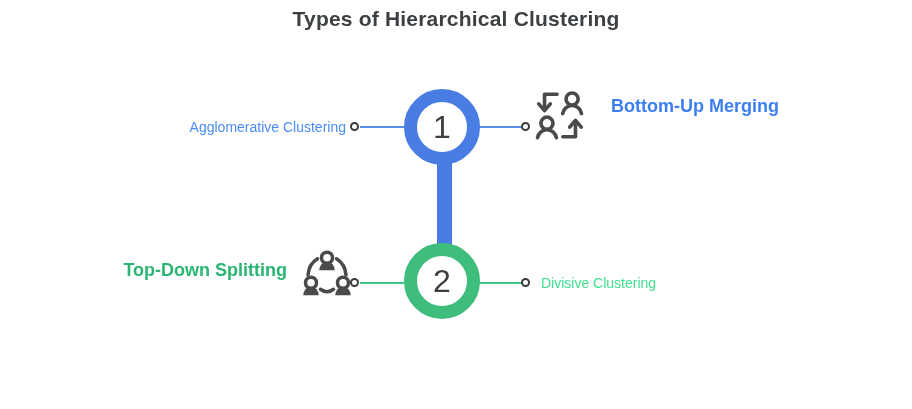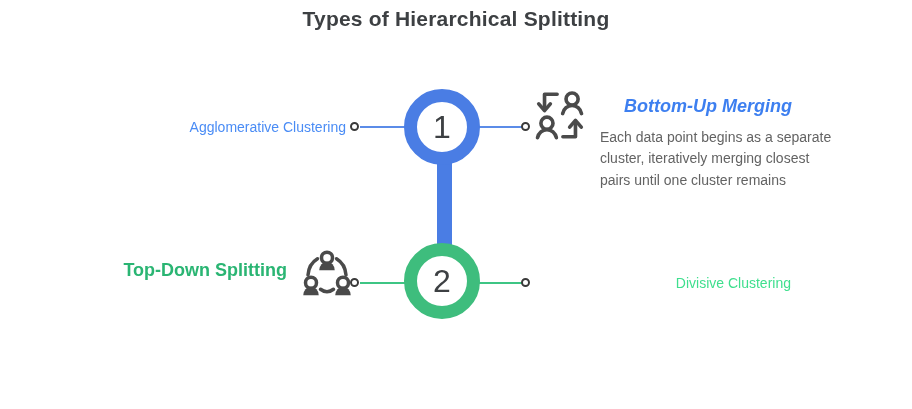--- a/index.html
+++ b/index.html
@@ -53,47 +53,47 @@
     border-radius: 50%;
     background: #ffffff;
     z-index: 2;
   }
   .label {
     position: absolute;
     font-size: 14px;
     font-weight: 500;
   }
   .label.blue { color: var(--blue-label); left: 100px; top: 119px; width: 246px; text-align: right; }
-  .label.green { color: var(--green-label); left: 541px; top: 275px; width: 250px; text-align: right; }
+  .label.green { color: var(--green-label); left: 541px; top: 275px; width: 250px; text-align: left; }
   .heading {
     position: absolute;
     font-size: 18px;
     font-weight: 700;
   }
-  .heading.blue { color: var(--blue-heading); left: 624px; top: 96px; width: 280px; font-style: italic; }
+  .heading.blue { color: var(--blue-heading); left: 611px; top: 96px; width: 280px; }
   .heading.green { color: var(--green-heading); left: 37px; top: 260px; width: 250px; text-align: right; }
   .desc {
     position: absolute;
     font-size: 14px;
     line-height: 1.52;
     color: var(--text-body);
   }
   .desc.one { left: 600px; top: 127px; width: 242px; text-align: left; }
   .desc.two { left: 45px; top: 285px; width: 242px; text-align: right; }
   .icon-box { position: absolute; z-index: 2; }
   .icon-box.swap { left: 530px; top: 86px; width: 60px; height: 58px; }
   .icon-box.group { left: 297px; top: 246px; width: 60px; height: 60px; }
   .icon-box svg { width: 100%; height: 100%; }
 </style>
 </head>
 <body>
 
 <div class="canvas">
 
-  <div class="page-title">Types of Hierarchical Splitting</div>
+  <div class="page-title">Types of Hierarchical Clustering</div>
 
   <div class="v-bar"></div>
 
   <div class="node-circle blue">
     <span class="node-number">1</span>
   </div>
   <div class="h-line blue" style="left:360px; top:126px; width:46px;"></div>
   <div class="endpoint-ring" style="left:350px; top:122px;"></div>
   <div class="h-line blue" style="left:478px; top:126px; width:45px;"></div>
   <div class="endpoint-ring" style="left:521px; top:122px;"></div>
@@ -111,21 +111,20 @@
 
       <circle cx="6.6" cy="15.4" r="2.5"></circle>
       <path d="M2.7,21.4 a4,4.3 0 0 1 7.8,0"></path>
 
       <polyline points="13.2,21 18.4,21 18.4,14.8"></polyline>
       <polyline points="16,17 18.4,14.2 20.8,17"></polyline>
     </svg>
   </div>
 
   <div class="heading blue">Bottom-Up Merging</div>
-  <div class="desc one">Each data point begins as a separate cluster, iteratively merging closest pairs until one cluster remains</div>
 
   <div class="node-circle green">
     <span class="node-number">2</span>
   </div>
   <div class="h-line green" style="left:360px; top:282px; width:46px;"></div>
   <div class="endpoint-ring" style="left:350px; top:278px;"></div>
   <div class="h-line green" style="left:478px; top:282px; width:45px;"></div>
   <div class="endpoint-ring" style="left:521px; top:278px;"></div>
 
   <div class="heading green">Top-Down Splitting</div>

